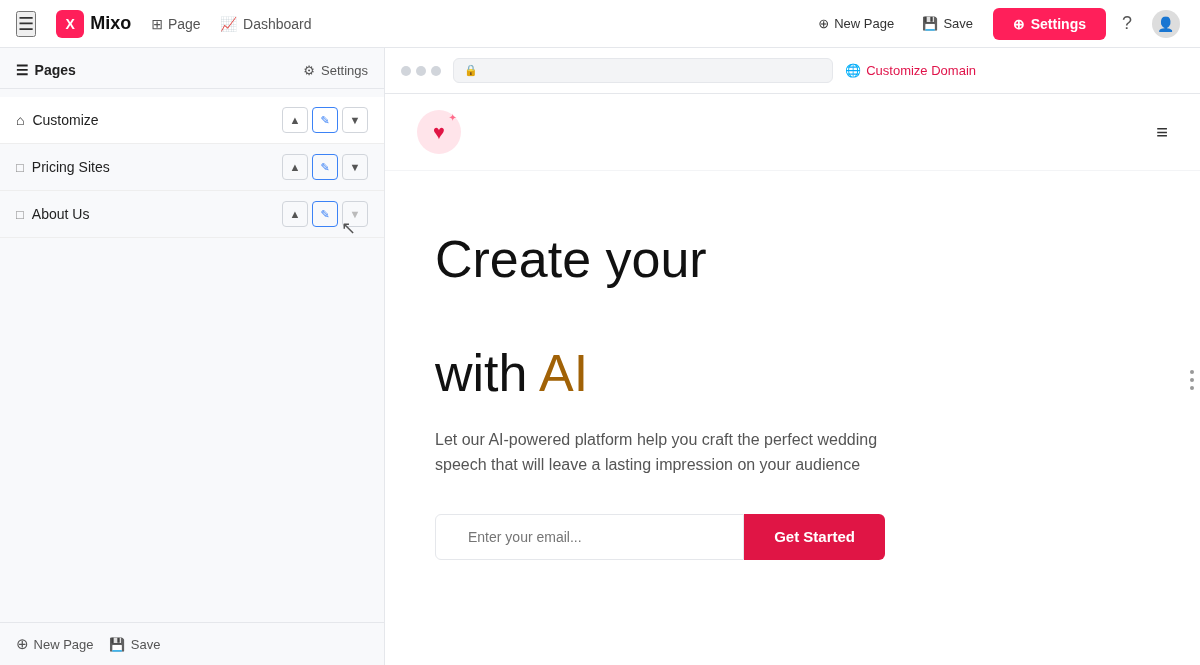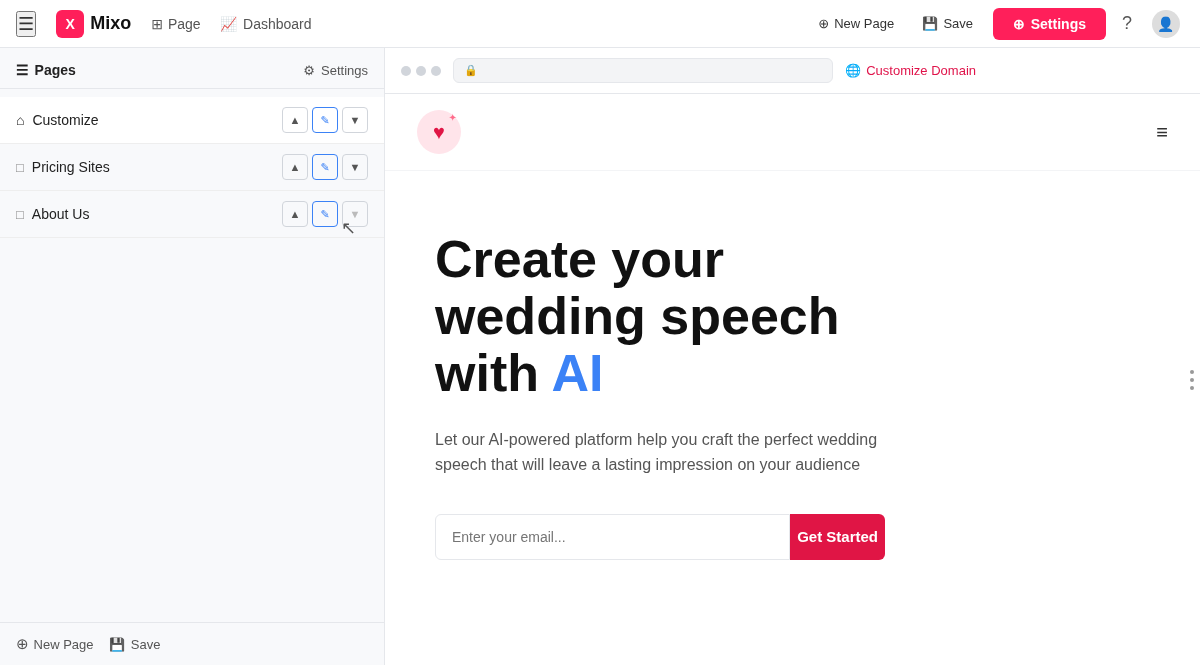--- a/index.html
+++ b/index.html
@@ -115,33 +115,33 @@
     .heart-icon { font-size: 20px; color: #e01545; }
     .sparkle { position: absolute; top: 2px; right: 4px; font-size: 10px; color: #ff6b8a; }
     .preview-hamburger { font-size: 20px; color: #333; cursor: pointer; }
 
     
     .hero-section {
       padding: 60px 50px 40px;
       max-width: 700px;
     }
     .hero-heading {
-      font-size: 52px; font-weight: 700; line-height: 1.1; color: #111; margin-bottom: 24px;
-    }
-    .hero-heading .ai-text { color: #3b82f6; }
+      font-size: 52px; font-weight: 400; line-height: 1.1; color: #111; margin-bottom: 24px;
+    }
+    .hero-heading .ai-text { color: #a16207; }
     .hero-subtext {
       font-size: 16px; color: #555; line-height: 1.6; margin-bottom: 36px; max-width: 450px;
     }
     .hero-email-row { display: flex; gap: 0; max-width: 450px; }
     .hero-email-input {
-      flex: 1; padding: 14px 16px; border: 1px solid #e5e7eb; border-radius: 6px 0 0 6px;
+      flex: 1; padding: 14px 32px; border: 1px solid #e5e7eb; border-radius: 6px 0 0 6px;
       font-size: 14px; color: #555; outline: none;
     }
     .hero-cta-btn {
-      background: #e01545; color: #fff; border: none; padding: 14px 7px;
+      background: #e01545; color: #fff; border: none; padding: 14px 30px;
       font-size: 15px; font-weight: 600; border-radius: 0 6px 6px 0; cursor: pointer;
       white-space: nowrap;
     }
 
     
     .vertical-handle {
       position: absolute; right: 0; top: 50%; transform: translateY(-50%);
       display: flex; flex-direction: column; gap: 4px; padding: 8px 6px; cursor: pointer;
     }
     .handle-dot { width: 4px; height: 4px; background: #999; border-radius: 50%; }
@@ -280,21 +280,21 @@
         <div class="preview-logo">
           <span class="heart-icon">♥</span>
           <span class="sparkle">✦</span>
         </div>
         <div class="preview-hamburger">≡</div>
       </div>
 
       <div class="hero-section">
         <h1 class="hero-heading">
           <span>Create your</span><br>
-          <span>wedding speech</span><br>
+          <br>
           <span>with </span><span class="ai-text">AI</span>
         </h1>
         <p class="hero-subtext">Let our AI-powered platform help you craft the perfect wedding speech that will leave a lasting impression on your audience</p>
         <div class="hero-email-row">
           <input class="hero-email-input" type="email" placeholder="Enter your email..." style="">
           <button class="hero-cta-btn">Get Started</button>
         </div>
       </div>
 
       <div class="vertical-handle">

